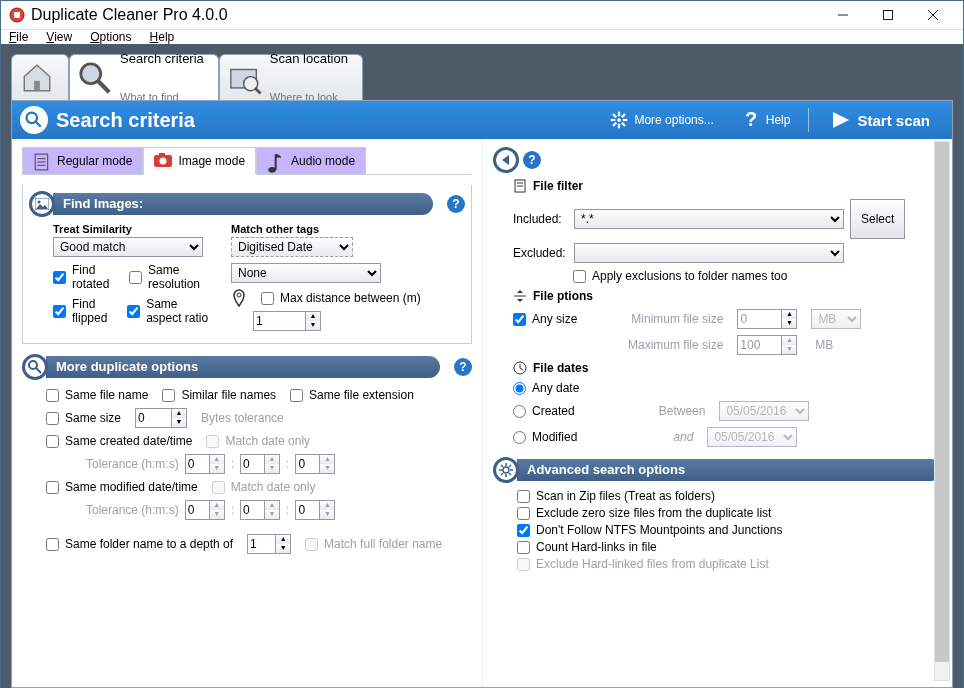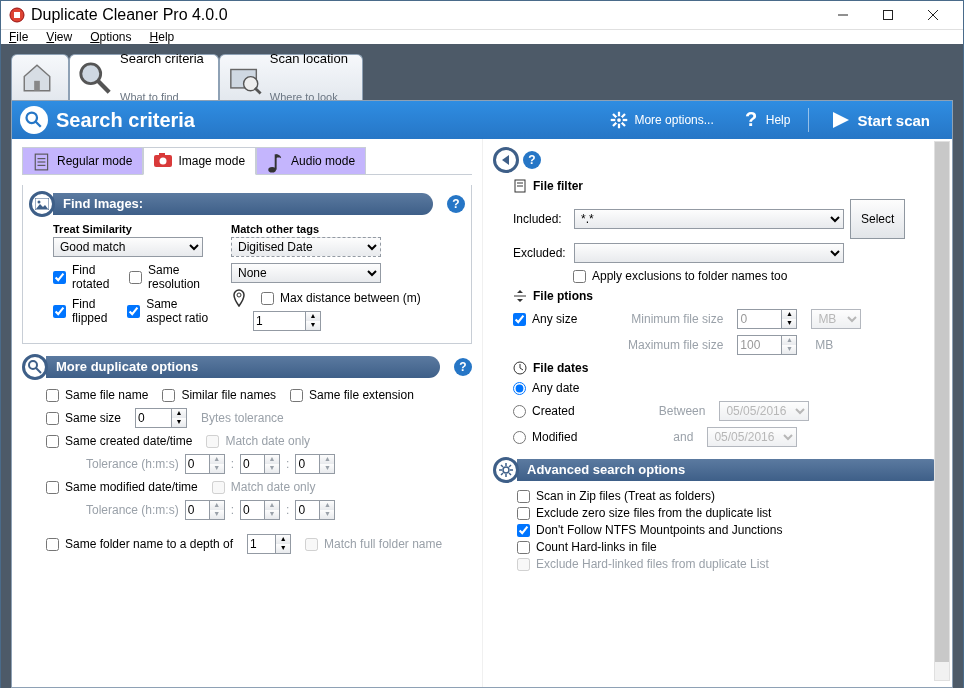--- a/index.html
+++ b/index.html
@@ -228,21 +228,21 @@
                       <span>Find flipped</span>
                     </label>
                 <label class="chk">
                       <input type="checkbox" checked="" style="">
                       <span>Same aspect ratio</span>
                     </label>
                   </div>
               </div>
               <div style="flex:1;">
                 <span class="lbl">Match other tags</span>
-                <select class="dashed" style="width:150px"><option>Digitised Date</option></select>
+                <select class="dashed" style="width:122px"><option>Digitised Date</option></select>
                 <div style="margin-top:6px"><select style="width:150px"><option>None</option></select></div>
                 <div class="row">
                   <svg width="16" height="18">
                       <path d="M8 1a5 5 0 015 5c0 4-5 11-5 11S3 10 3 6a5 5 0 015-5z" fill="none" stroke="#333" stroke-width="1.5"></path>
                       <circle cx="8" cy="6" r="2" fill="none" stroke="#333"></circle>
                     </svg>
                   <label class="chk">
                       <input type="checkbox" style="">
                       <span>Max distance between (m)</span>
                     </label>
@@ -483,21 +483,21 @@
                     <span>Created</span>
                   </label>
                 <span class="disabled" style="margin-left:70px;">Between</span>
                 <select disabled="" style="width:90px; color:#999;"><option>05/05/2016</option></select>
               </div>
               <div class="row">
                 <label class="radio">
                     <input type="radio" name="fd" style="">
                     <span>Modified</span>
                   </label>
-                <span class="disabled" style="margin-left:82px;">and</span>
+                <span class="disabled" style="margin-left:82px;font-style:italic;">and</span>
                 <select disabled="" style="width:90px; color:#999;"><option>05/05/2016</option></select>
               </div>
             </div>
           </div>
 
           <div class="section">
             <div class="section-head">
               <span class="circle">
                   <svg width="14" height="14" viewBox="0 0 14 14">
                     <circle cx="7" cy="7" r="3" fill="none" stroke="#3e5f88" stroke-width="1.5"></circle>

